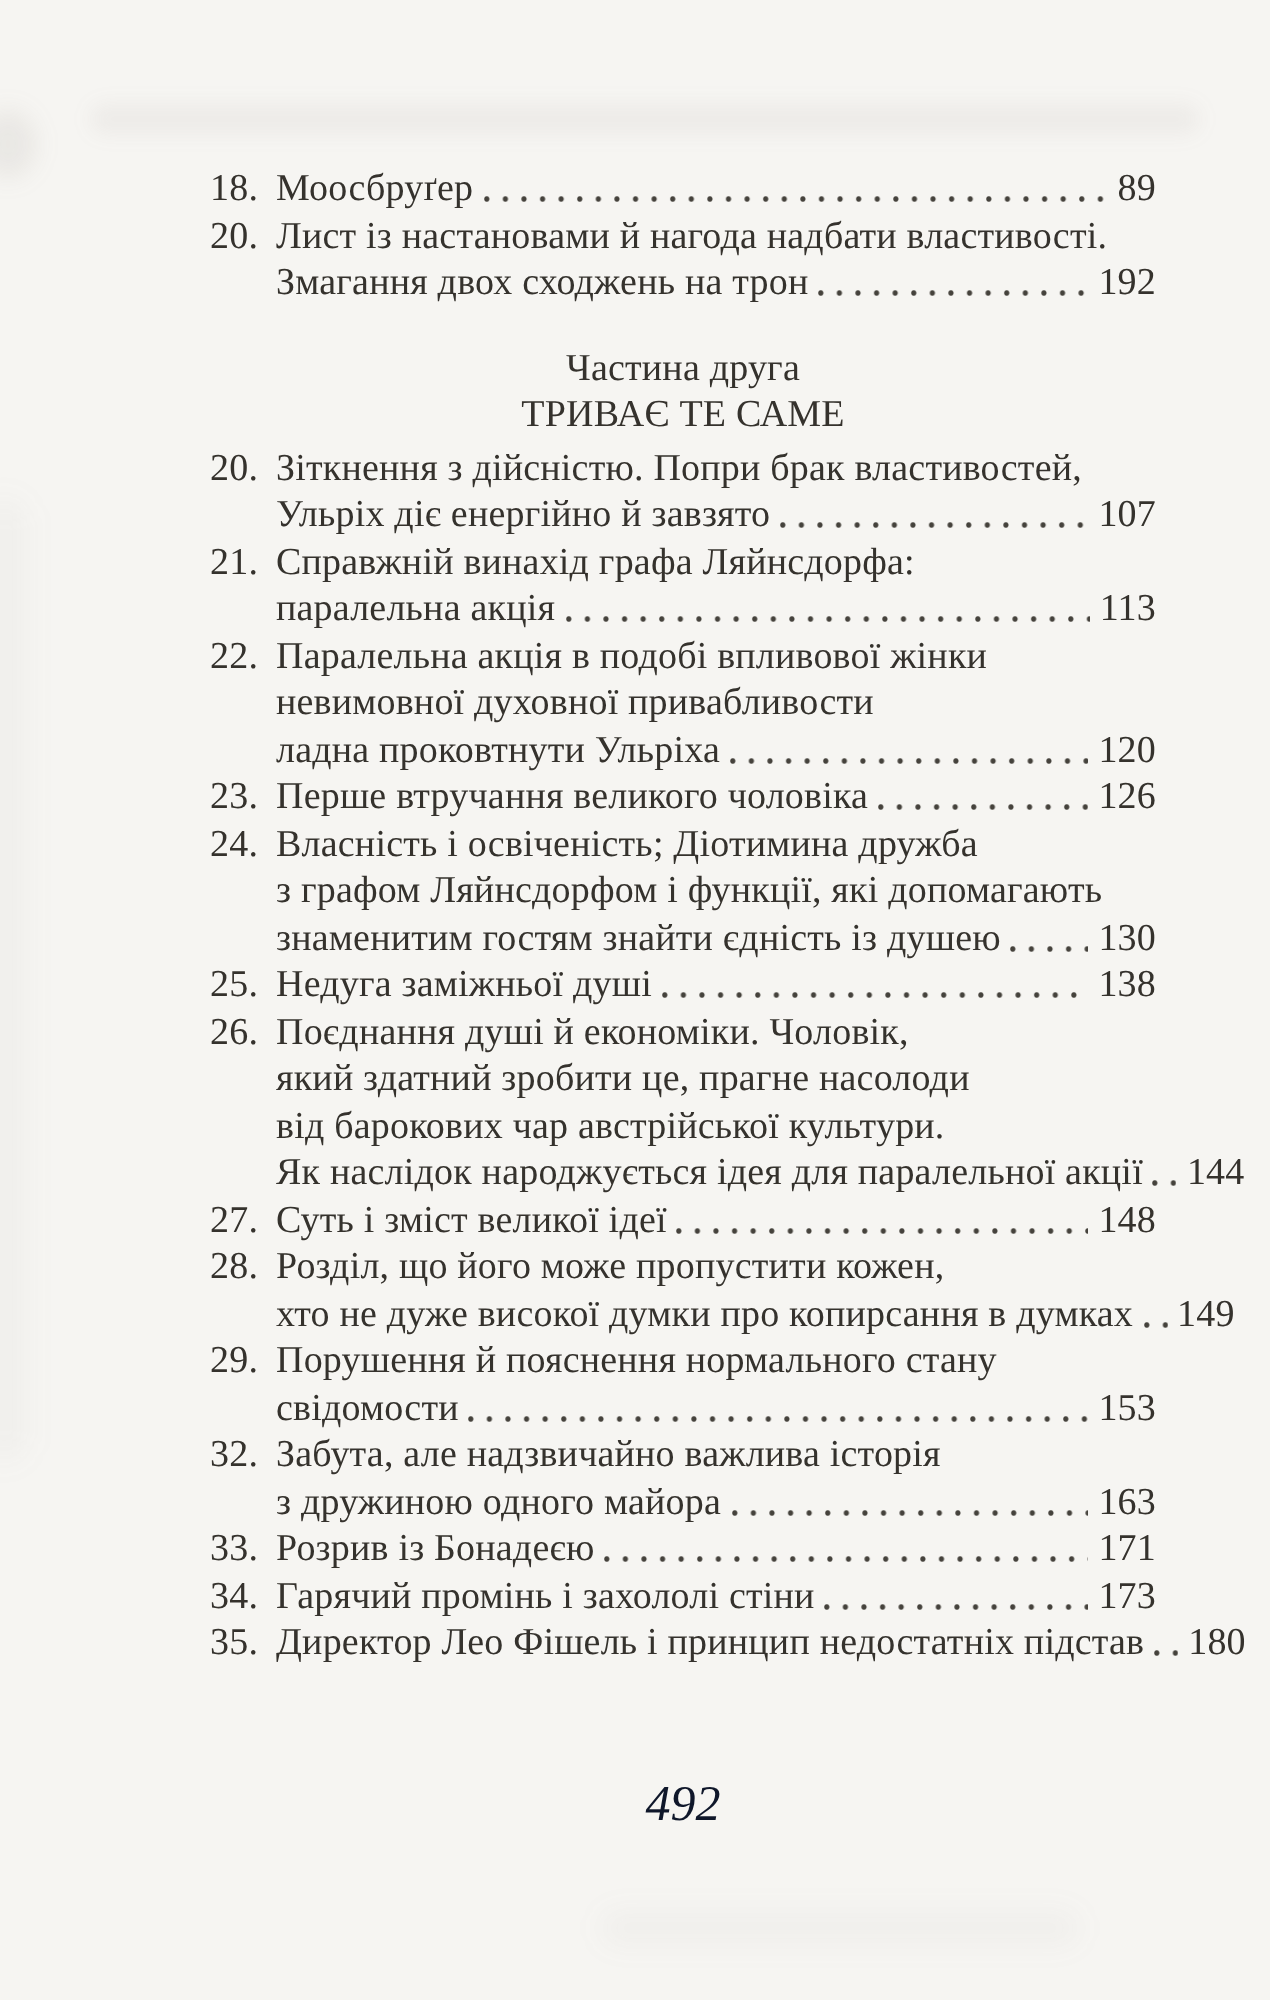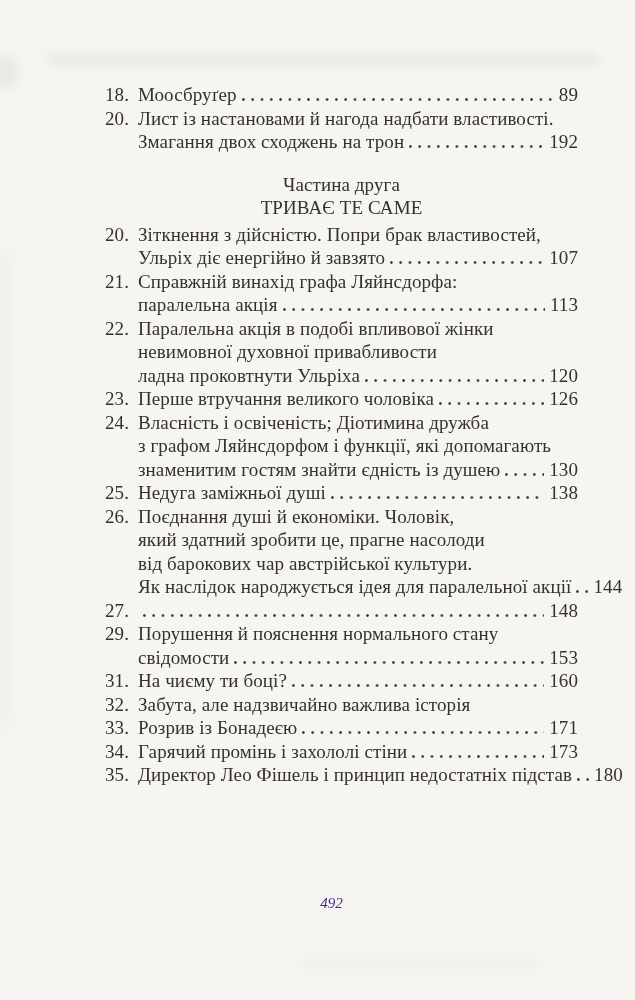--- a/index.html
+++ b/index.html
@@ -55,28 +55,28 @@
   }
   .pg { flex: 0 0 auto; }
 
   .part-heading {
     text-align: center;
     margin: 19px 0 3px 0;
   }
 
   .folio {
     position: absolute;
-    left: 95px;
+    left: 105px;
     top: 891px;
     width: 473px;
     text-align: center;
-    font-size: 15px;
+    font-size: 25px;
     line-height: 24px;
     font-style: italic;
-    color: #4c1d95;
+    color: #0f172a;
   }
 </style>
 </head>
 <body>
 
 <div class="page">
   <div class="smudge smudge-band"></div>
   <div class="smudge smudge-left-a"></div>
   <div class="smudge smudge-left-b"></div>
   <div class="smudge smudge-bot"></div>
@@ -194,49 +194,60 @@
         <div class="row">
           <span class="num"></span>
           <span class="txt">Як наслідок народжується ідея для паралельної акції</span>
           <span class="leader"></span>
           <span class="pg">144</span>
         </div>
       </div>
       <div class="entry">
         <div class="row">
           <span class="num">27.</span>
+          <span class="txt">Суть і зміст великої ідеї</span>
           <span class="leader"></span>
           <span class="pg">148</span>
+        </div>
+      </div>
+      <div class="entry">
+        <div class="row">
+          <span class="num">28.</span>
+          <span class="txt">Розділ, що його може пропустити кожен,</span>
+        </div>
+        <div class="row">
+          <span class="num"></span>
+          <span class="txt">хто не дуже високої думки про копирсання в думках</span>
+          <span class="leader"></span>
+          <span class="pg">149</span>
         </div>
       </div>
       <div class="entry">
         <div class="row">
           <span class="num">29.</span>
           <span class="txt">Порушення й пояснення нормального стану</span>
         </div>
         <div class="row">
           <span class="num"></span>
           <span class="txt">свідомости</span>
           <span class="leader"></span>
           <span class="pg">153</span>
         </div>
       </div>
       <div class="entry">
         <div class="row">
-          <span class="num">31.</span>
-          <span class="txt">На чиєму ти боці?</span>
-          <span class="leader"></span>
-          <span class="pg">160</span>
-        </div>
-      </div>
-      <div class="entry">
-        <div class="row">
           <span class="num">32.</span>
           <span class="txt">Забута, але надзвичайно важлива історія</span>
         </div>
+        <div class="row">
+          <span class="num"></span>
+          <span class="txt">з дружиною одного майора</span>
+          <span class="leader"></span>
+          <span class="pg">163</span>
+        </div>
       </div>
       <div class="entry">
         <div class="row">
           <span class="num">33.</span>
           <span class="txt">Розрив із Бонадеєю</span>
           <span class="leader"></span>
           <span class="pg">171</span>
         </div>
       </div>
       <div class="entry">

